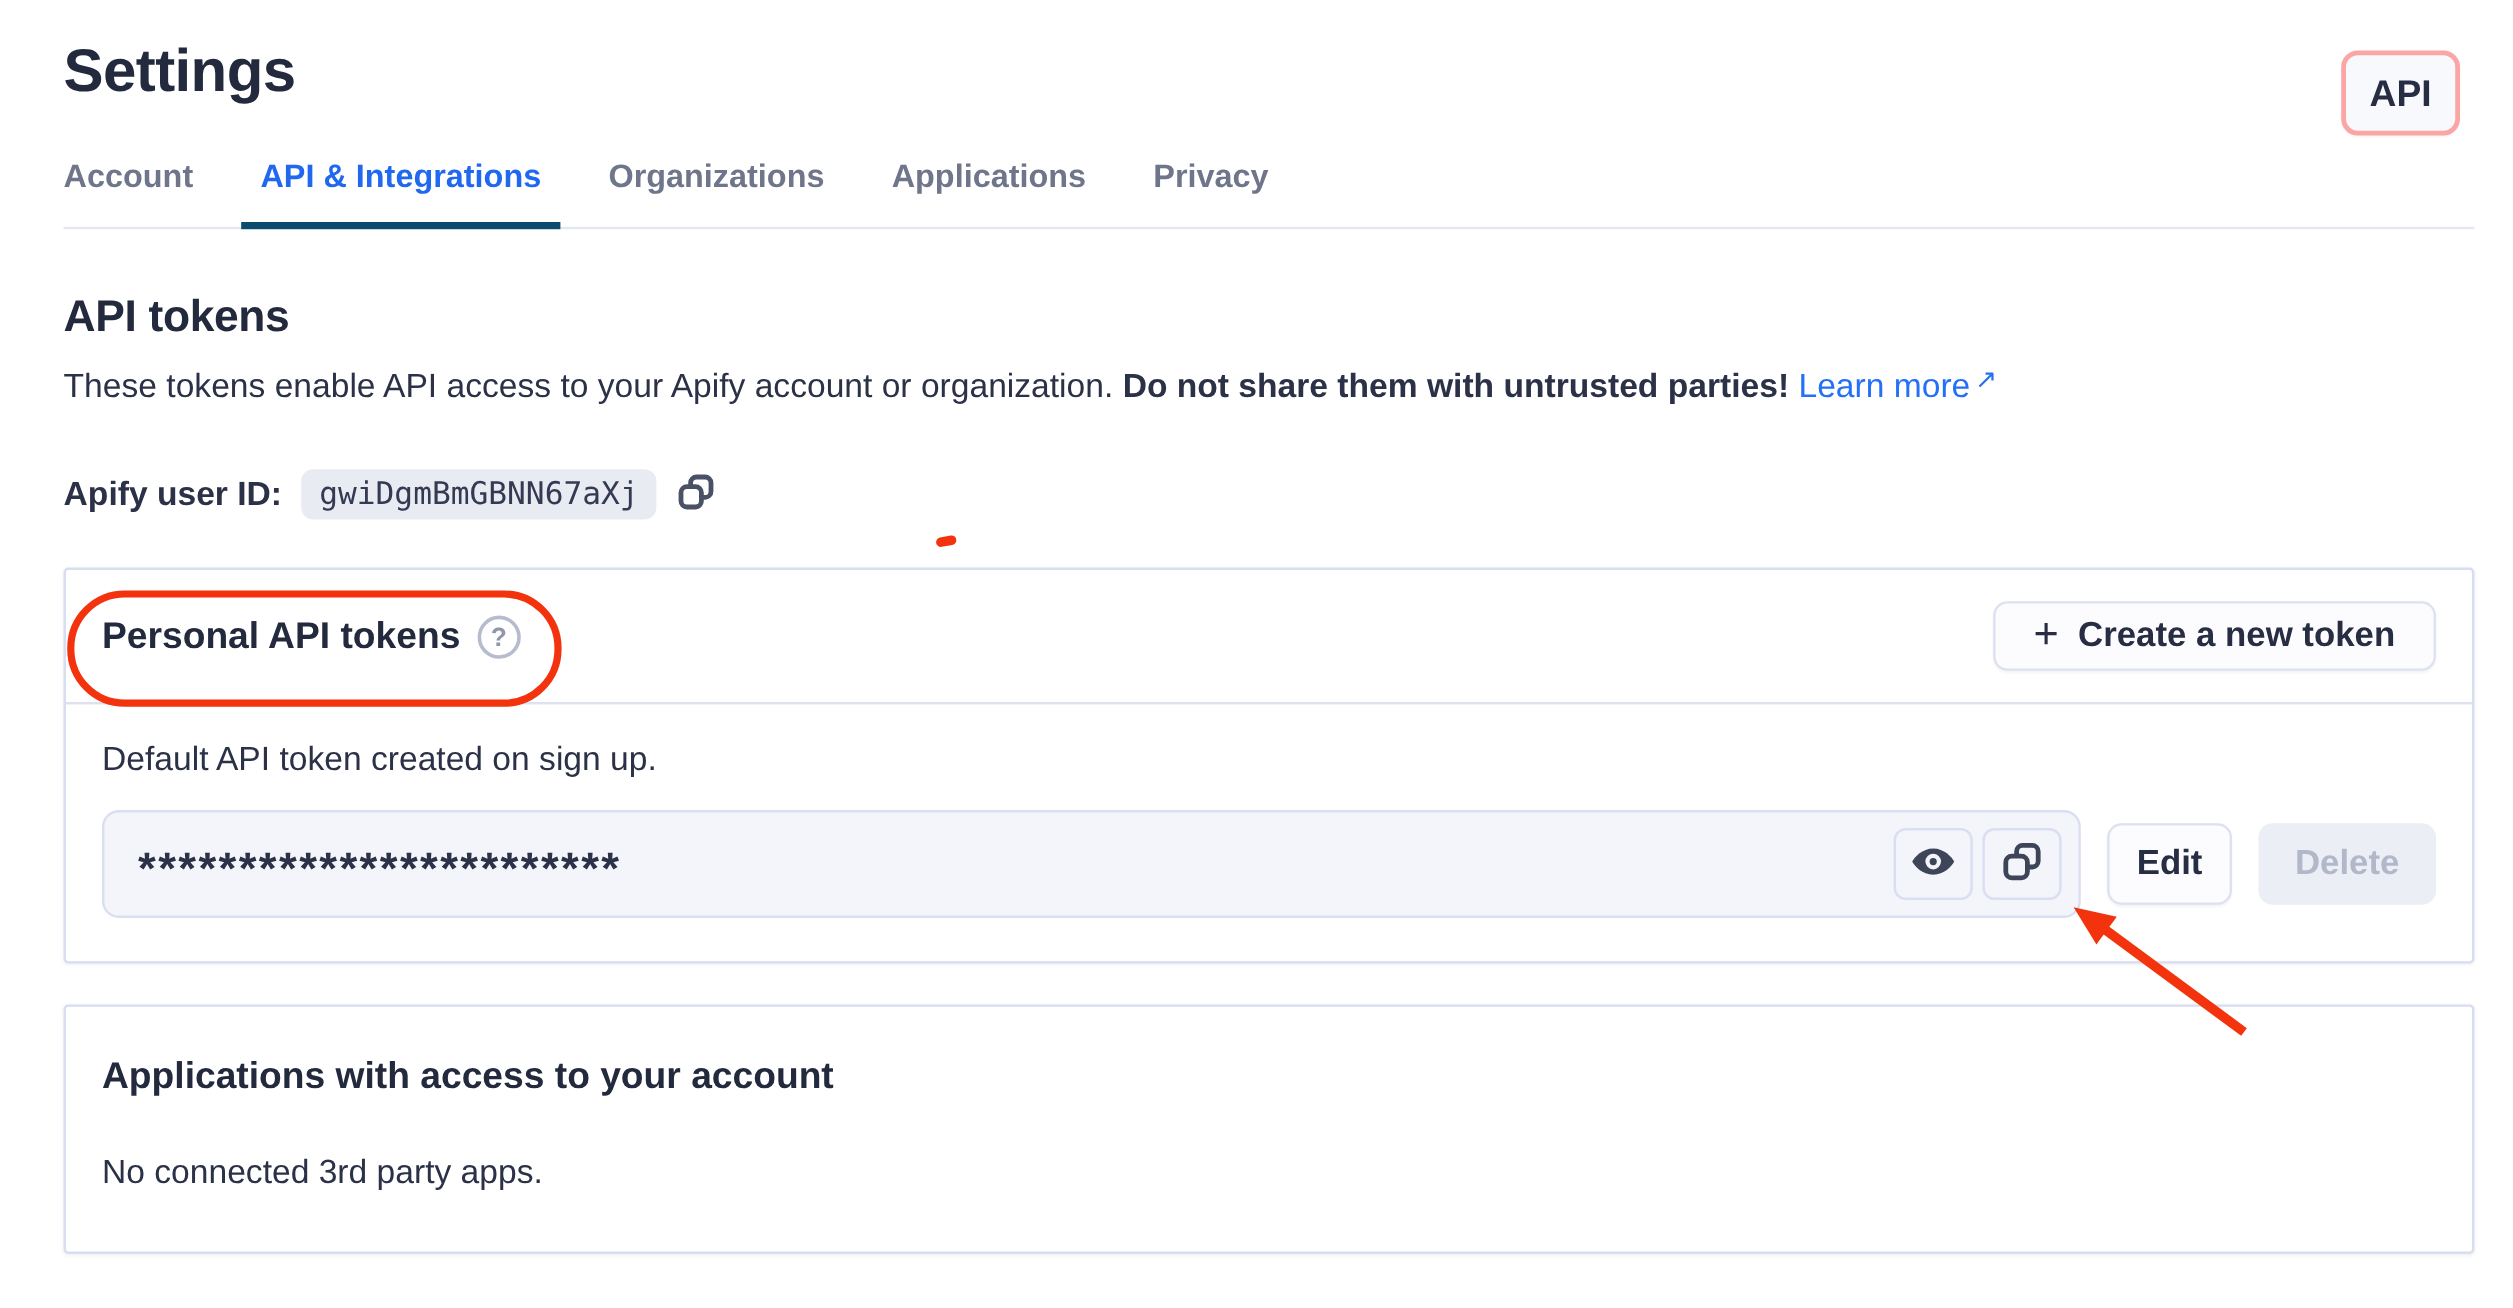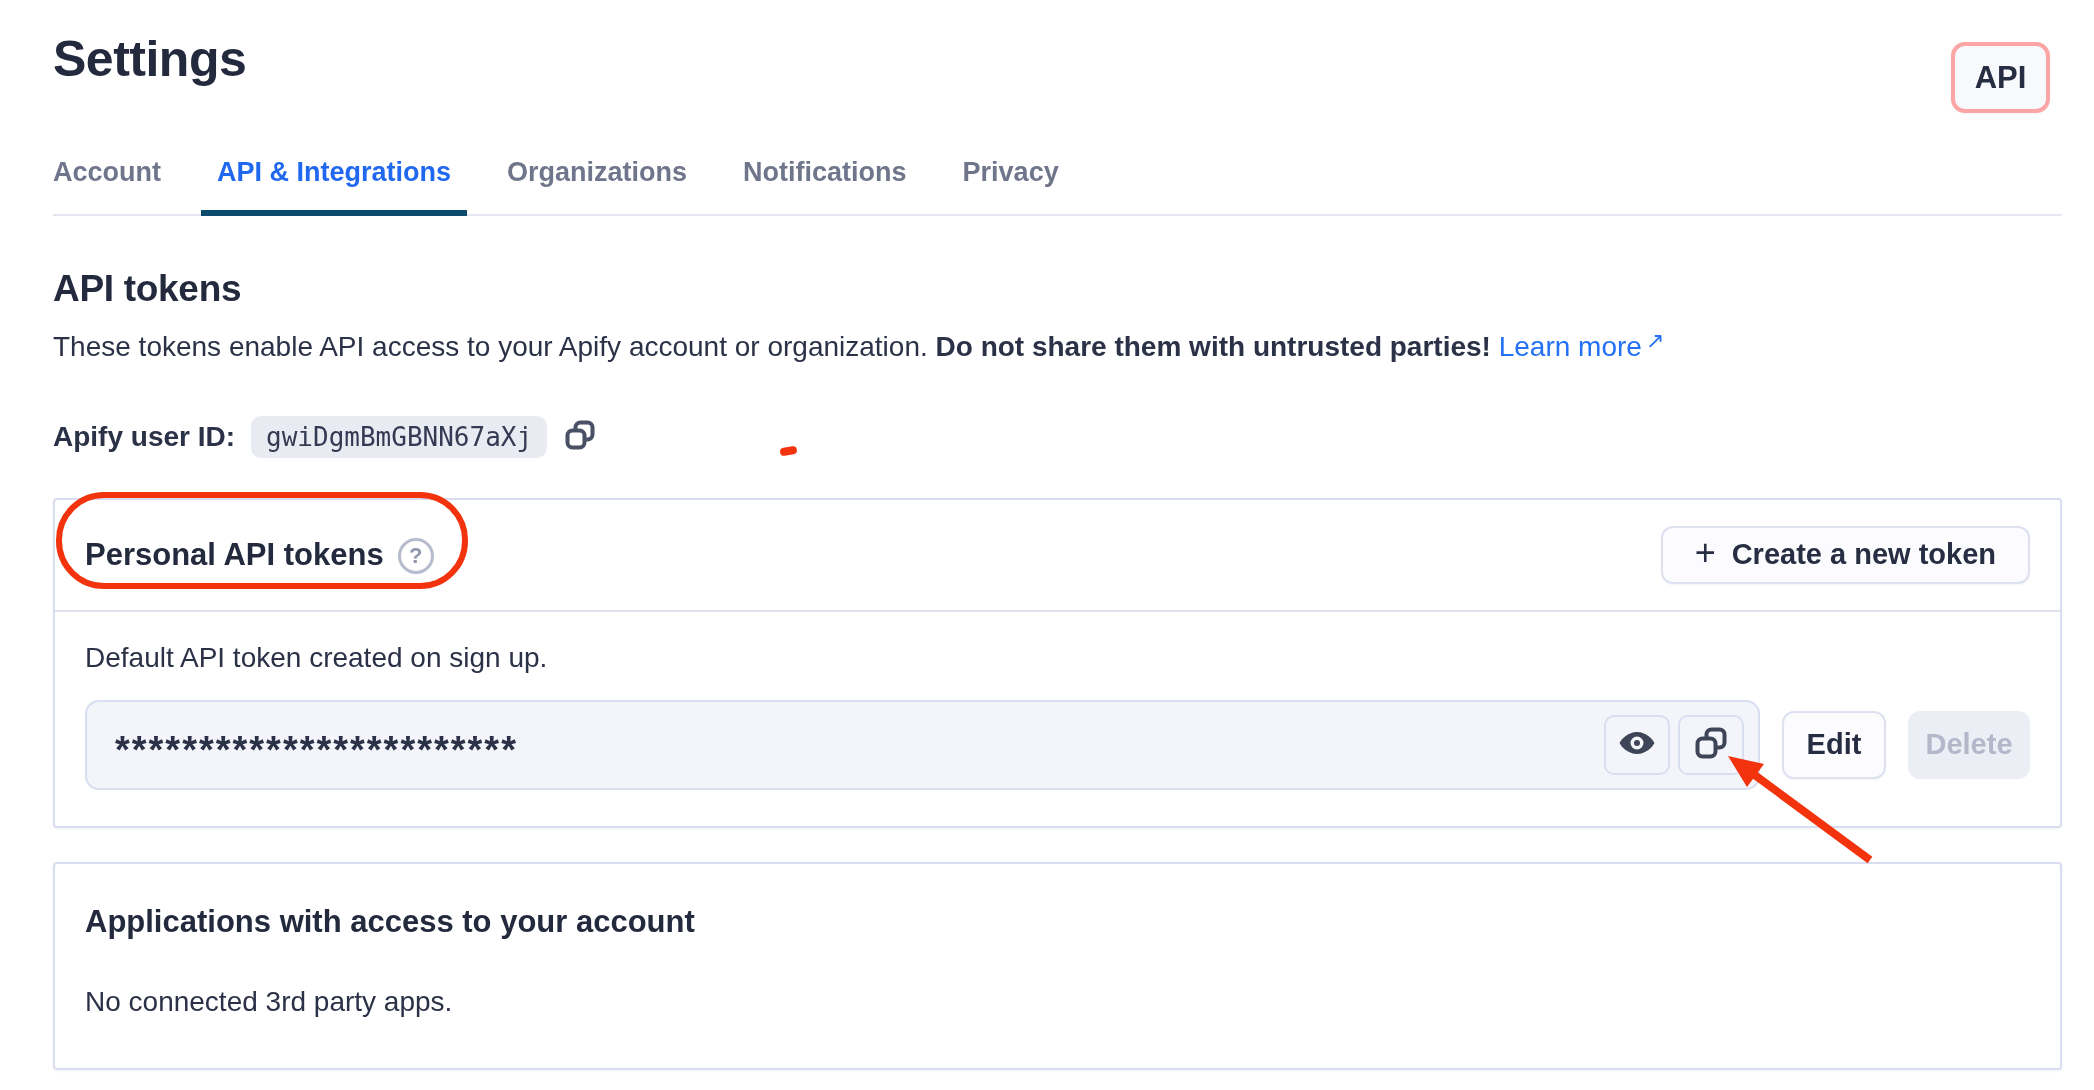--- a/index.html
+++ b/index.html
@@ -10,21 +10,21 @@
 
   
   .header-row { display:flex; justify-content:space-between; align-items:flex-start; }
   .page-title { font-size:50px; font-weight:800; letter-spacing:-0.5px; color:#242a3e; }
   .api-chip { margin-top:12px; width:99px; height:71px; display:flex; align-items:center; justify-content:center;
     background:#f8f9fd; border:4px solid #fca5a5; border-radius:14px;
     font-size:31px; font-weight:600; color:#272d42; cursor:pointer;
     box-shadow:0 1px 2px rgba(30,38,78,0.05); }
 
   
-  .tabs { display:flex; gap:24px; margin-top:44px; border-bottom:2px solid #e4e7f1; width:2009px;align-items:center; }
+  .tabs { display:flex; gap:24px; margin-top:19px; border-bottom:2px solid #e4e7f1; width:2009px;align-items:center; }
   .tab { padding:0 16px 26px 16px; font-size:27px; font-weight:600; color:#6f768b; cursor:pointer; white-space:nowrap; }
   .tab:first-child { margin-left:-16px; }
   .tab.active { color:#2068f0; border-bottom:6px solid #0c4a6e; margin-bottom:-2px; padding-bottom:22px; }
 
   
   .section-heading { margin-top:52px; font-size:37px; font-weight:800; color:#242a3e; letter-spacing:-0.3px; }
   .section-desc { margin-top:16px; font-size:28px; color:#2b3147; line-height:1.35; }
   .section-desc b { font-weight:700; }
   .link { color:#2471f5; text-decoration:none; cursor:pointer; }
   .link-arrow { font-size:22px; vertical-align:8px; margin-left:4px; }
@@ -54,21 +54,21 @@
   .caption { font-size:28px; color:#2b3147; }
 
   .token-row { margin-top:26px; display:flex; align-items:center; gap:22px; }
   .token-field { flex:1; height:90px; background:#f4f5fb; border:2px solid #d9def0; border-radius:14px;
     display:flex; align-items:center; padding:0 14px 0 28px; }
   .token-mask { flex:1; font-size:38px; letter-spacing:2px; color:#2b3147; font-weight:700;
     transform:translateY(6px); white-space:nowrap; overflow:hidden; }
   .mini-btn { width:66px; height:60px; border:2px solid #d9def0; border-radius:10px; background:transparent;
     display:flex; align-items:center; justify-content:center; cursor:pointer; margin-left:8px; }
   .btn-edit { width:104px; height:68px; }
-  .btn-delete { width:122px; height:68px; border:none; background:#eceef5; color:#b2b8ca;
+  .btn-delete { width:148px; height:68px; border:none; background:#eceef5; color:#b2b8ca;
     box-shadow:none; cursor:default; }
 
   .apps-body { padding:40px 30px 50px 30px; }
   .apps-empty { margin-top:46px; font-size:28px; color:#2b3147; }
 
   
   .anno { position:absolute; pointer-events:none; }
   .anno-ellipse { left:56px; top:492px; width:412px; height:97px;
     border:6px solid #f2330d; border-radius:48px; }
   .anno-dash { left:780px; top:447px; width:17px; height:8px; background:#f2330d;
@@ -82,21 +82,21 @@
 
   <div class="header-row">
     <h1 class="page-title">Settings</h1>
     <div class="api-chip">API</div>
   </div>
 
   <div class="tabs">
     <div class="tab">Account</div>
     <div class="tab active">API &amp; Integrations</div>
     <div class="tab">Organizations</div>
-    <div class="tab">Notifications</div>
+    <div class="tab">Applications</div>
     <div class="tab">Privacy</div>
   </div>
 
   <h2 class="section-heading">API tokens</h2>
   <p class="section-desc"><span>These tokens enable API access to your Apify account or organization. </span><b>Do not share them with untrusted parties!</b>
     <a class="link"><span>Learn more</span><span class="link-arrow">↗</span></a>
   </p>
 
   <div class="userid-row">
     <span class="userid-label">Apify user ID:</span>

